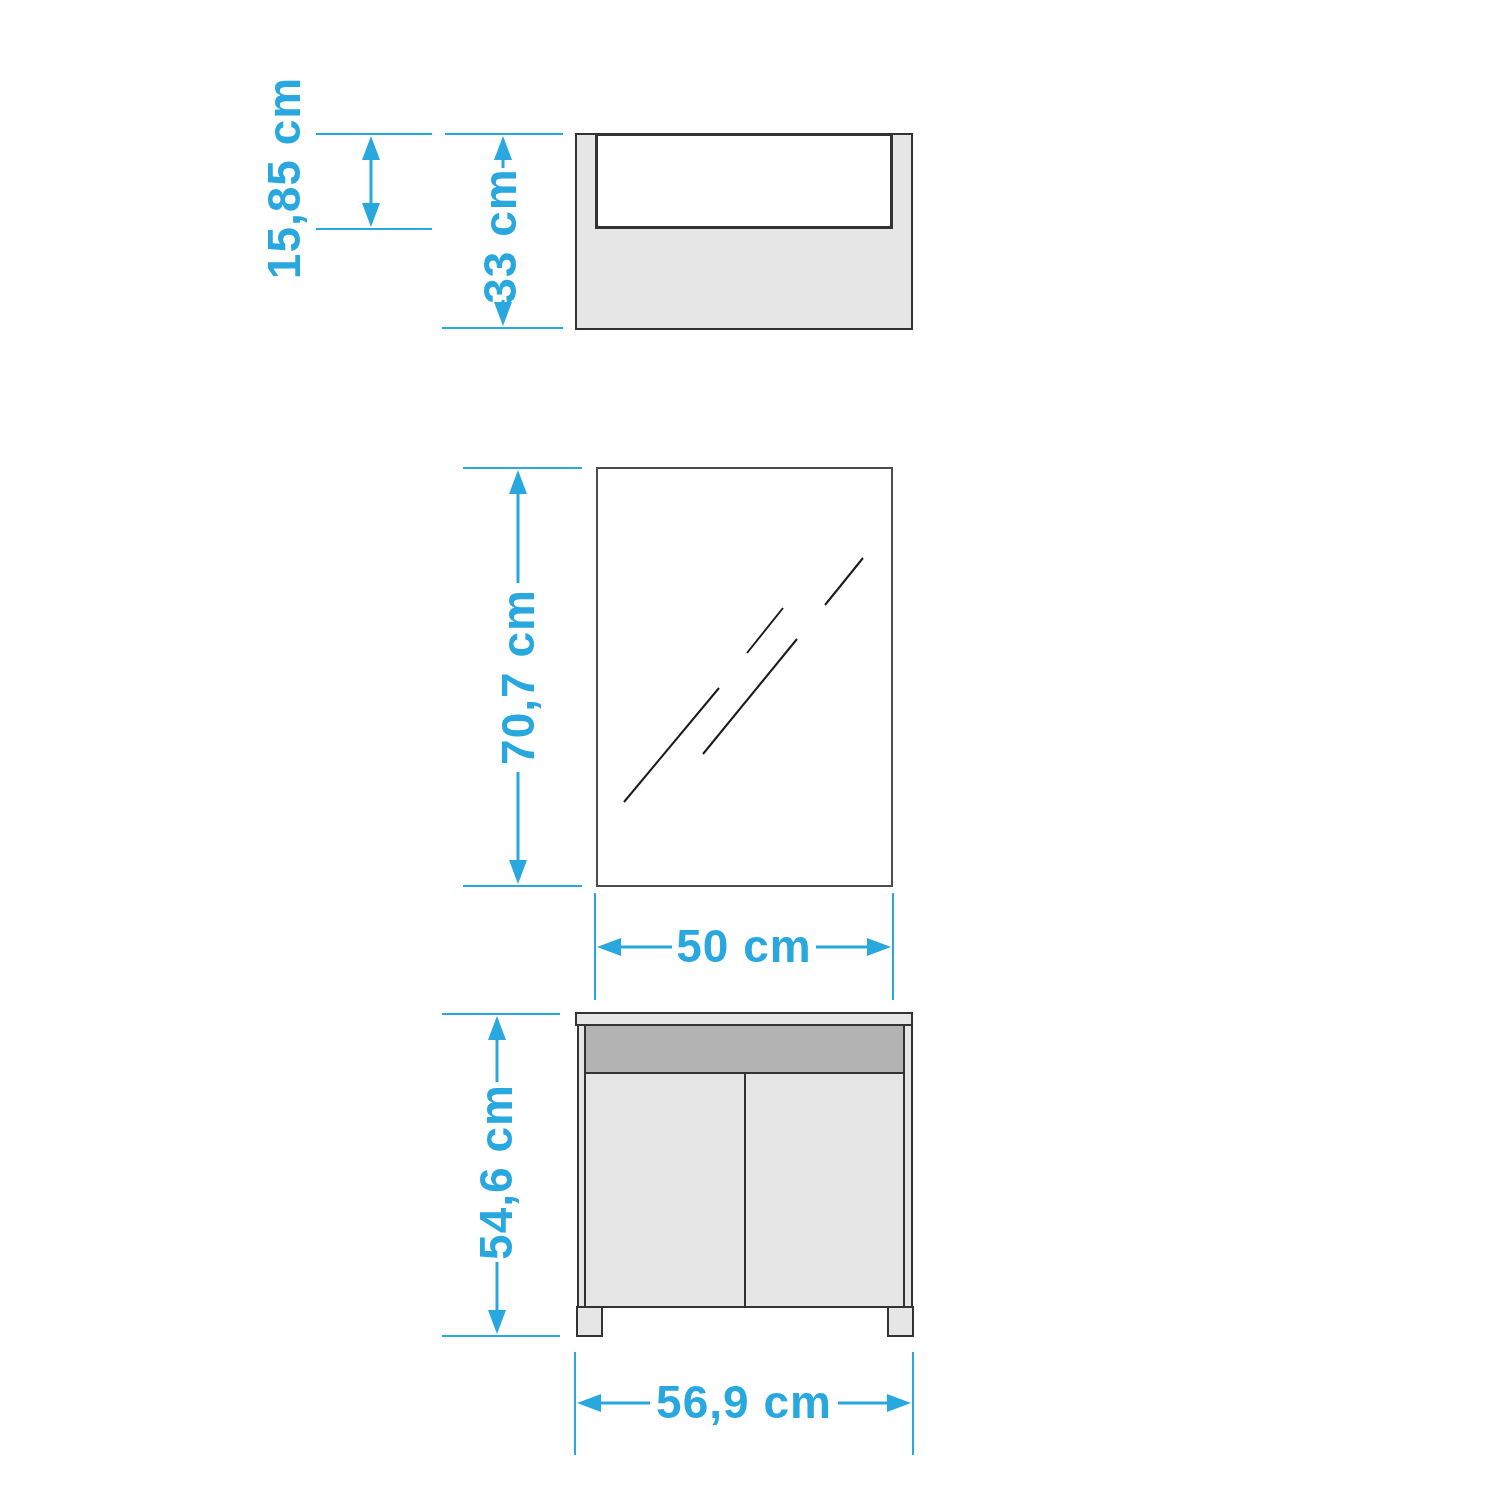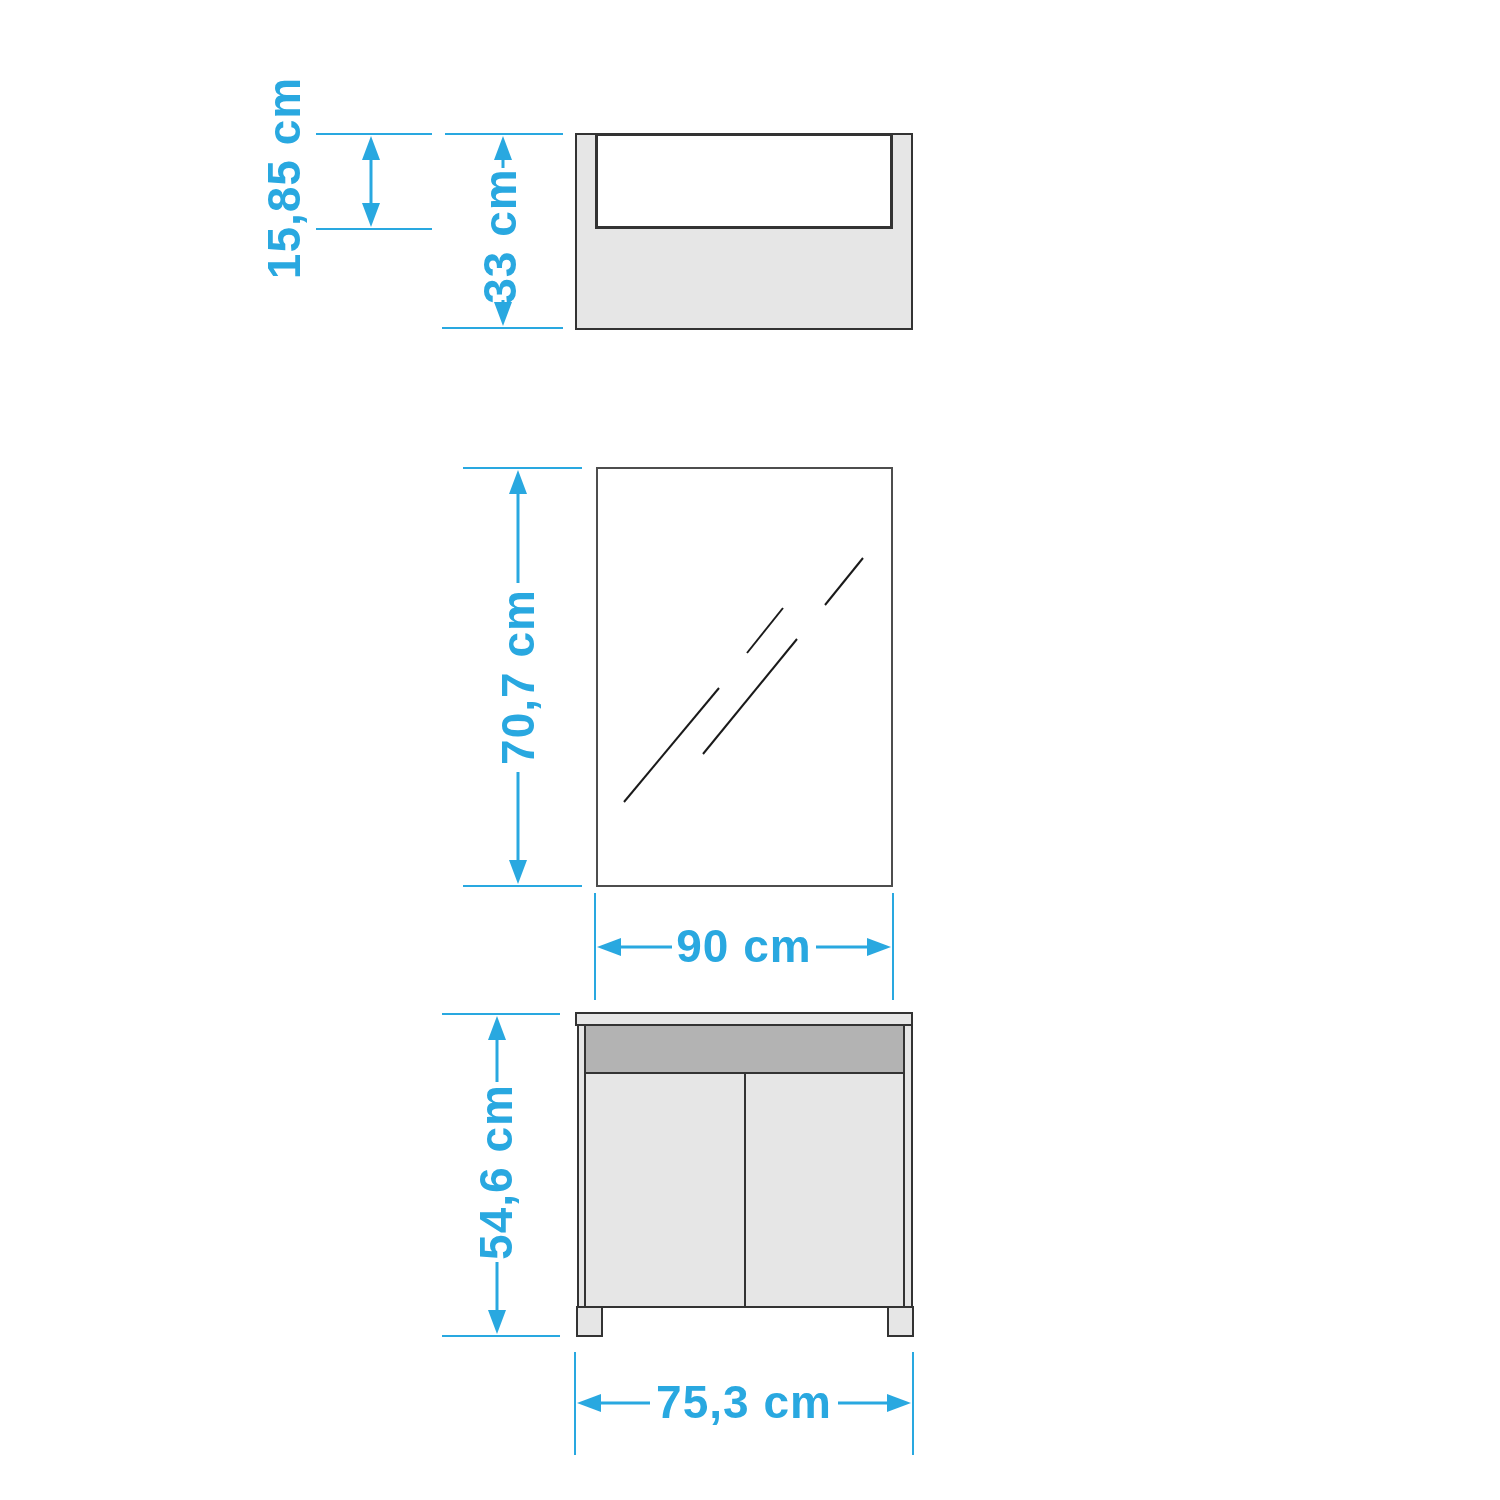--- a/index.html
+++ b/index.html
@@ -112,19 +112,19 @@
       <polygon class="head" points="911,1403 887,1394 887,1412"></polygon>
     </g>
   </svg>
 
   <div class="dim-label vertical" style="left:284px;top:178px;">15,85 cm</div>
 
   <div class="dim-label vertical" style="left:500px;top:236px;">33 cm</div>
 
   <div class="dim-label vertical" style="left:518px;top:677px;">70,7 cm</div>
 
-  <div class="dim-label" style="left:744px;top:946px;">90 cm</div>
+  <div class="dim-label" style="left:744px;top:946px;">50 cm</div>
 
   <div class="dim-label vertical" style="left:496px;top:1172px;">54,6 cm</div>
 
-  <div class="dim-label" style="left:744px;top:1402px;">75,3 cm</div>
+  <div class="dim-label" style="left:744px;top:1402px;">56,9 cm</div>
 
 </div>
 
 </body></html>

